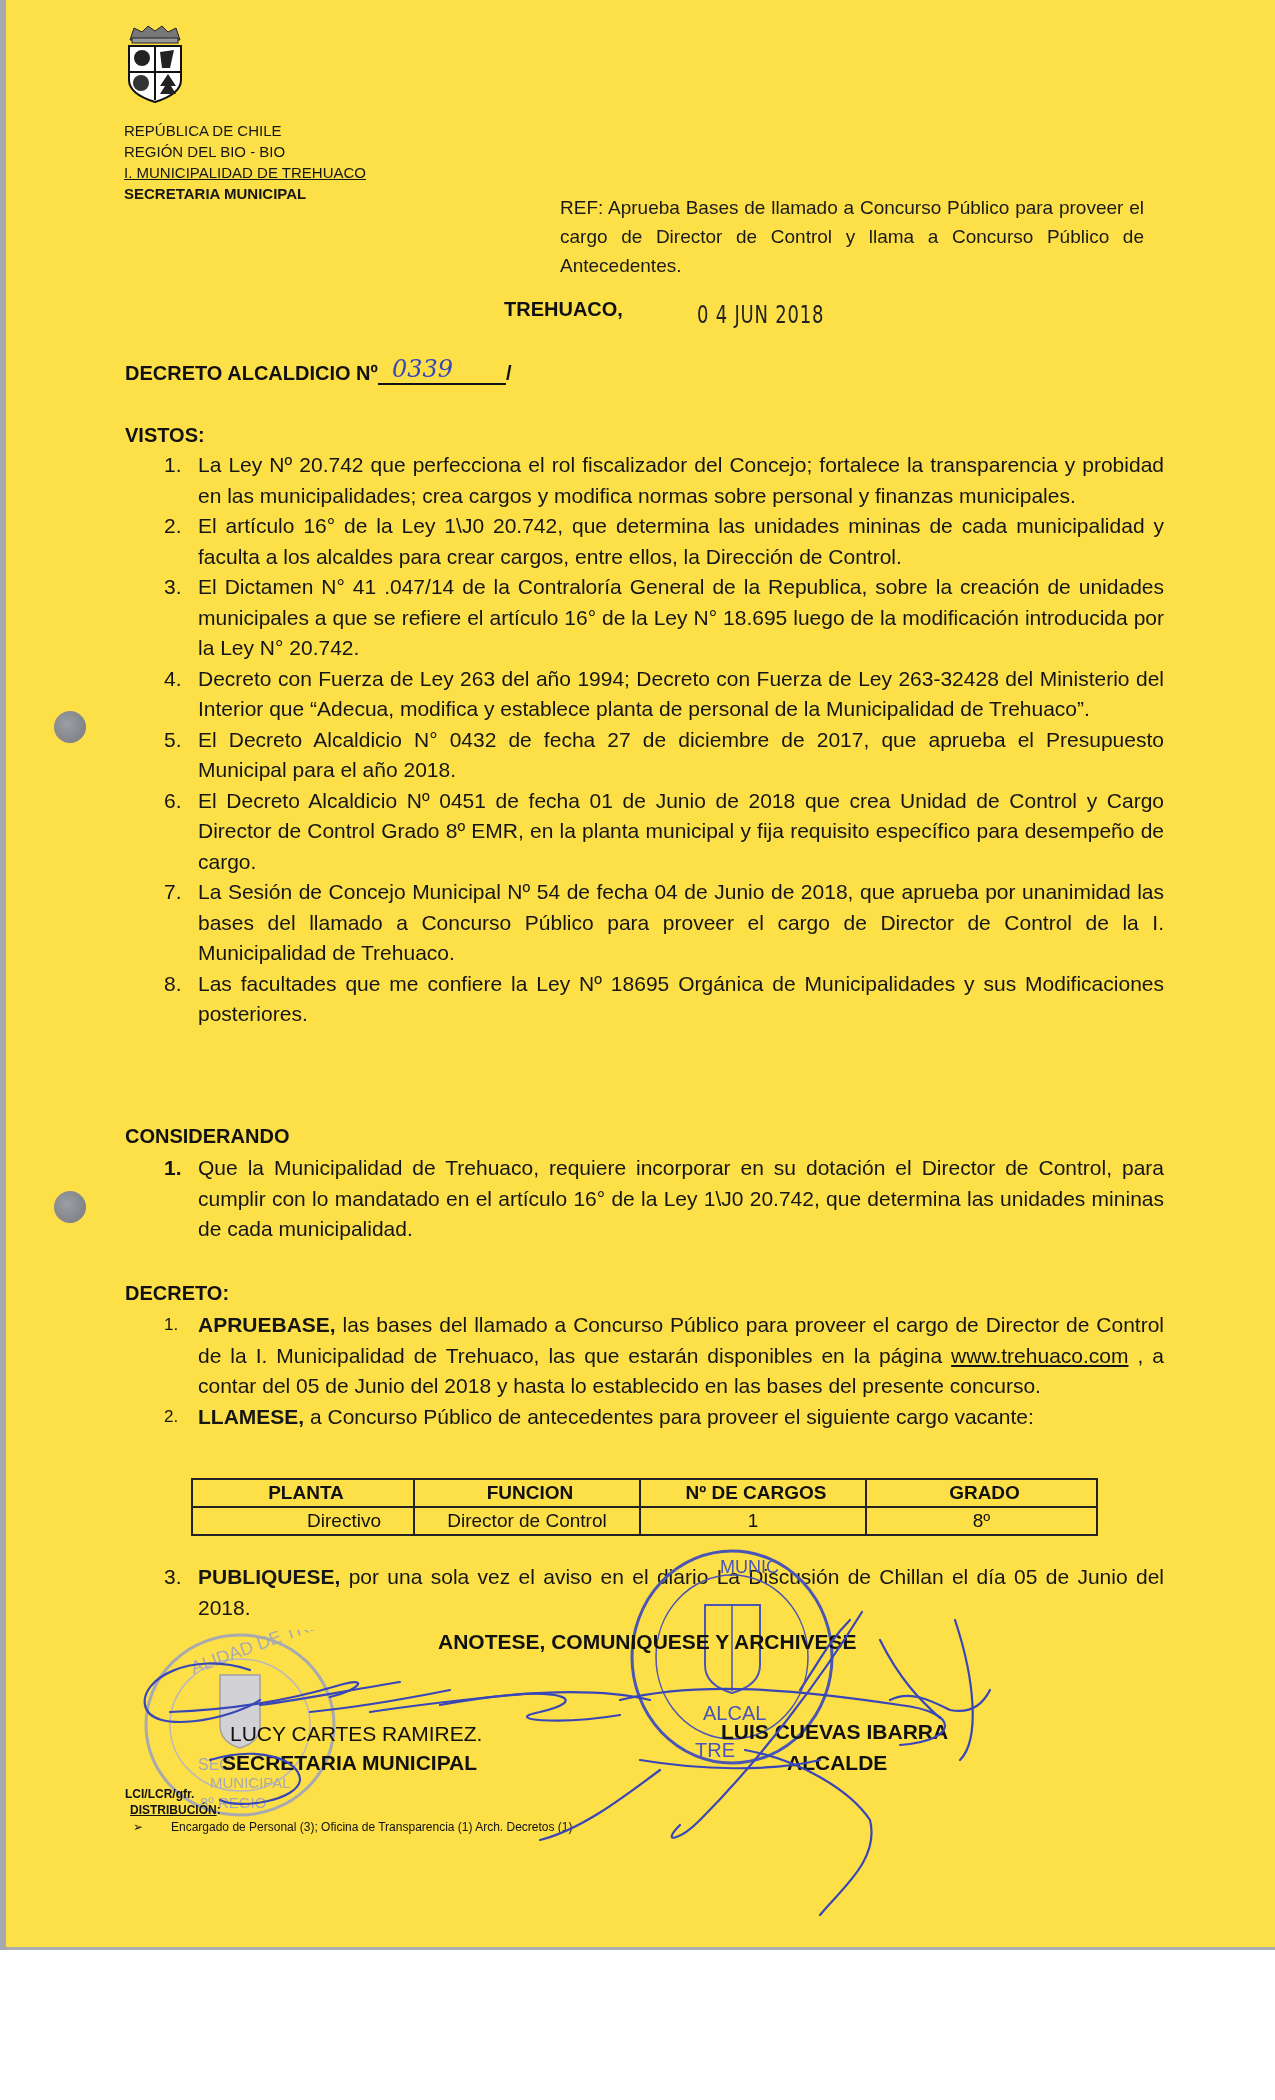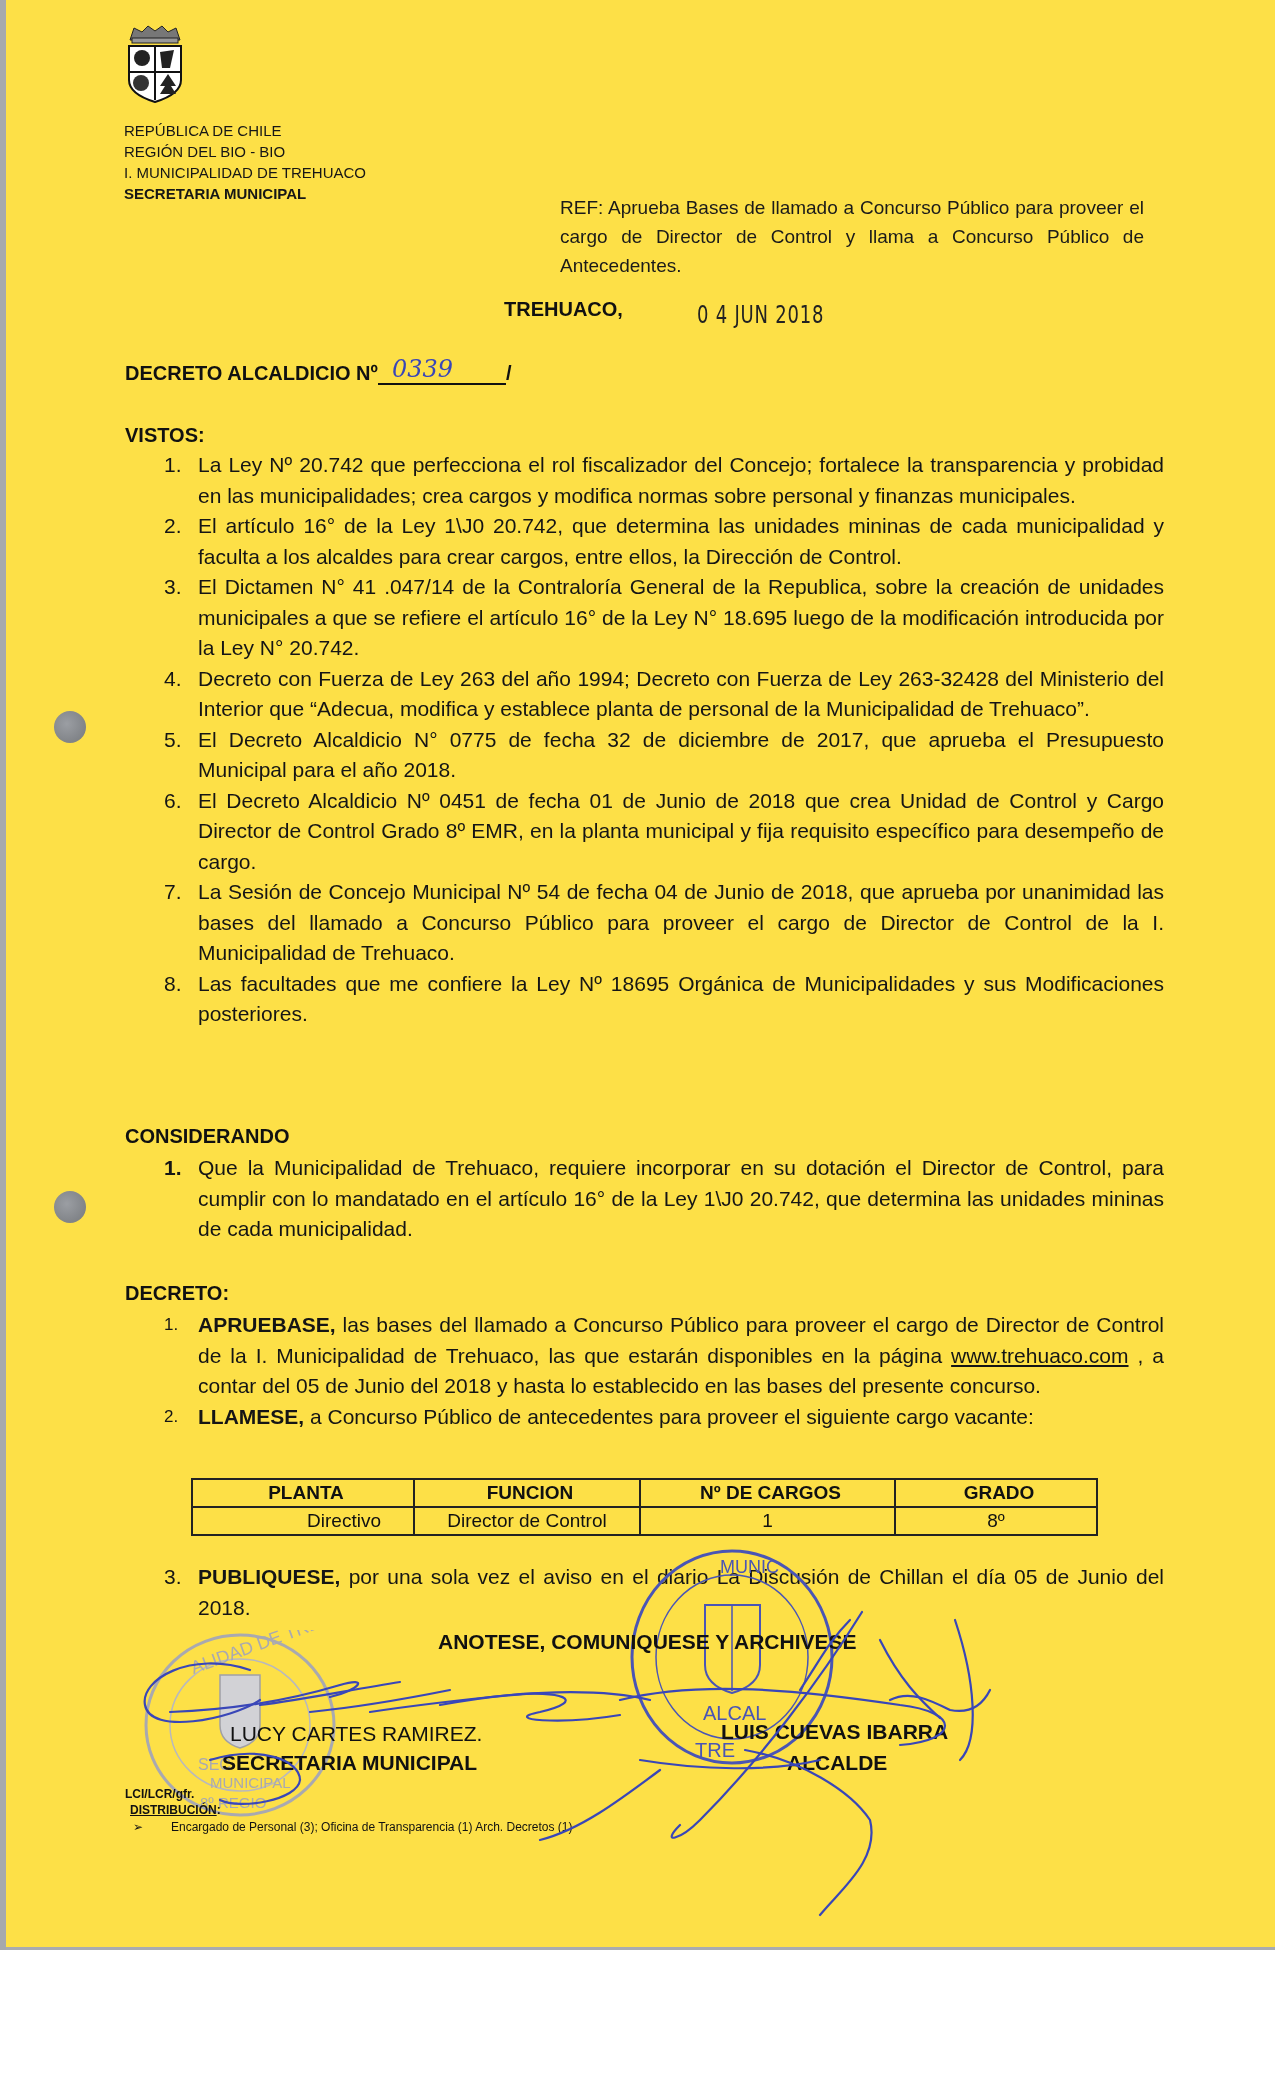--- a/index.html
+++ b/index.html
@@ -13,21 +13,21 @@
   }
   .scan-edge-left { position: absolute; left: 0; top: 0; width: 6px; height: 1950px; background: #a6a9ad; }
   .punch-hole { position: absolute; width: 32px; height: 32px; border-radius: 50%; background: radial-gradient(circle at 40% 40%, #9b9ea3, #75787c); }
 
   .abs { position: absolute; }
   .narrow { font-family: "Liberation Sans Narrow", "Liberation Sans", sans-serif; }
 
   
   .crest { left: 124px; top: 22px; width: 62px; height: 82px; }
   .hdr-line { left: 124px; font-size: 15px; line-height: 20px; white-space: nowrap; color: #161616; }
-  .hdr-line.u { }
+  .hdr-line.u { text-decoration: underline; }
   .hdr-line.b { font-weight: bold; }
 
   .ref { left: 560px; top: 193px; width: 584px; font-size: 19px; line-height: 29px; text-align: justify; color: #1a1a1a; }
   .city { left: 504px; top: 298px; font-size: 20px; font-weight: bold; }
   .date-stamp { left: 697px; top: 300px; font-size: 25px; letter-spacing: 1px; color: #222; transform: scaleX(0.8); transform-origin: left; font-family: "DejaVu Sans Condensed", "DejaVu Sans", sans-serif; }
 
   .decree-no { left: 125px; top: 362px; font-size: 20px; font-weight: bold; white-space: nowrap; }
   .decree-no .blank { display: inline-block; width: 128px; border-bottom: 2px solid #111; text-align: center; position: relative; height: 22px; vertical-align: bottom; }
   .decree-no .handwritten { position: absolute; left: 14px; top: -8px; font-family: "DejaVu Serif", serif; font-style: italic; font-weight: normal; color: #3946b8; font-size: 24px; }
 
@@ -95,21 +95,21 @@
   <div class="abs decree-no">
     <span>DECRETO ALCALDICIO Nº</span><span class="blank"><span class="handwritten">0339</span></span><span>/</span>
   </div>
 
   <div class="abs section-title" style="top:424px;">VISTOS:</div>
   <ol class="items vistos narrow">
     <li><span class="num">1.</span><span>La Ley Nº 20.742 que perfecciona el rol fiscalizador del Concejo; fortalece la transparencia y probidad en las municipalidades; crea cargos y modifica normas sobre personal y finanzas municipales.</span></li>
     <li><span class="num">2.</span><span>El artículo 16° de la Ley 1\J0 20.742, que determina las unidades mininas de cada municipalidad y faculta a los alcaldes para crear cargos, entre ellos, la Dirección de Control.</span></li>
     <li><span class="num">3.</span><span>El Dictamen N° 41 .047/14 de la Contraloría General de la Republica, sobre la creación de unidades municipales a que se refiere el artículo 16° de la Ley N° 18.695 luego de la modificación introducida por la Ley N° 20.742.</span></li>
     <li><span class="num">4.</span><span>Decreto con Fuerza de Ley 263 del año 1994; Decreto con Fuerza de Ley 263-32428 del Ministerio del Interior que “Adecua, modifica y establece planta de personal de la Municipalidad de Trehuaco”.</span></li>
-    <li><span class="num">5.</span><span>El Decreto Alcaldicio N° 0775 de fecha 32 de diciembre de 2017, que aprueba el Presupuesto Municipal para el año 2018.</span></li>
+    <li><span class="num">5.</span><span>El Decreto Alcaldicio N° 0432 de fecha 27 de diciembre de 2017, que aprueba el Presupuesto Municipal para el año 2018.</span></li>
     <li><span class="num">6.</span><span>El Decreto Alcaldicio Nº 0451 de fecha 01 de Junio de 2018 que crea Unidad de Control y Cargo Director de Control Grado 8º EMR, en la planta municipal y fija requisito específico para desempeño de cargo.</span></li>
     <li><span class="num">7.</span><span>La Sesión de Concejo Municipal Nº 54 de fecha 04 de Junio de 2018, que aprueba por unanimidad las bases del llamado a Concurso Público para proveer el cargo de Director de Control de la I. Municipalidad de Trehuaco.</span></li>
     <li><span class="num">8.</span><span>Las facultades que me confiere la Ley Nº 18695 Orgánica de Municipalidades y sus Modificaciones posteriores.</span></li>
   </ol>
 
   <div class="abs section-title" style="top:1125px;">CONSIDERANDO</div>
   <ol class="items considerando narrow">
     <li><span class="num b">1.</span><span>Que la Municipalidad de Trehuaco, requiere incorporar en su dotación el Director de Control, para cumplir con lo mandatado en el artículo 16° de la Ley 1\J0 20.742, que determina las unidades mininas de cada municipalidad.</span></li>
   </ol>
 
@@ -121,21 +121,21 @@
     <li>
       <span class="num" style="font-size:17px;">2.</span><span class="b">LLAMESE,</span><span>  a Concurso Público de antecedentes para proveer el siguiente cargo vacante:</span>
     </li>
   </ol>
 
   <table class="cargos narrow">
     <thead>
       <tr>
         <th style="width:222px;">PLANTA</th>
         <th style="width:226px;">FUNCION</th>
-        <th style="width:255px;">Nº DE CARGOS</th>
+        <th style="width:226px;">Nº DE CARGOS</th>
         <th>GRADO</th>
       </tr>
     </thead>
     <tbody>
       <tr>
         <td class="plant">Directivo</td>
         <td>Director de Control</td>
         <td>1</td>
         <td>8º</td>
       </tr>

